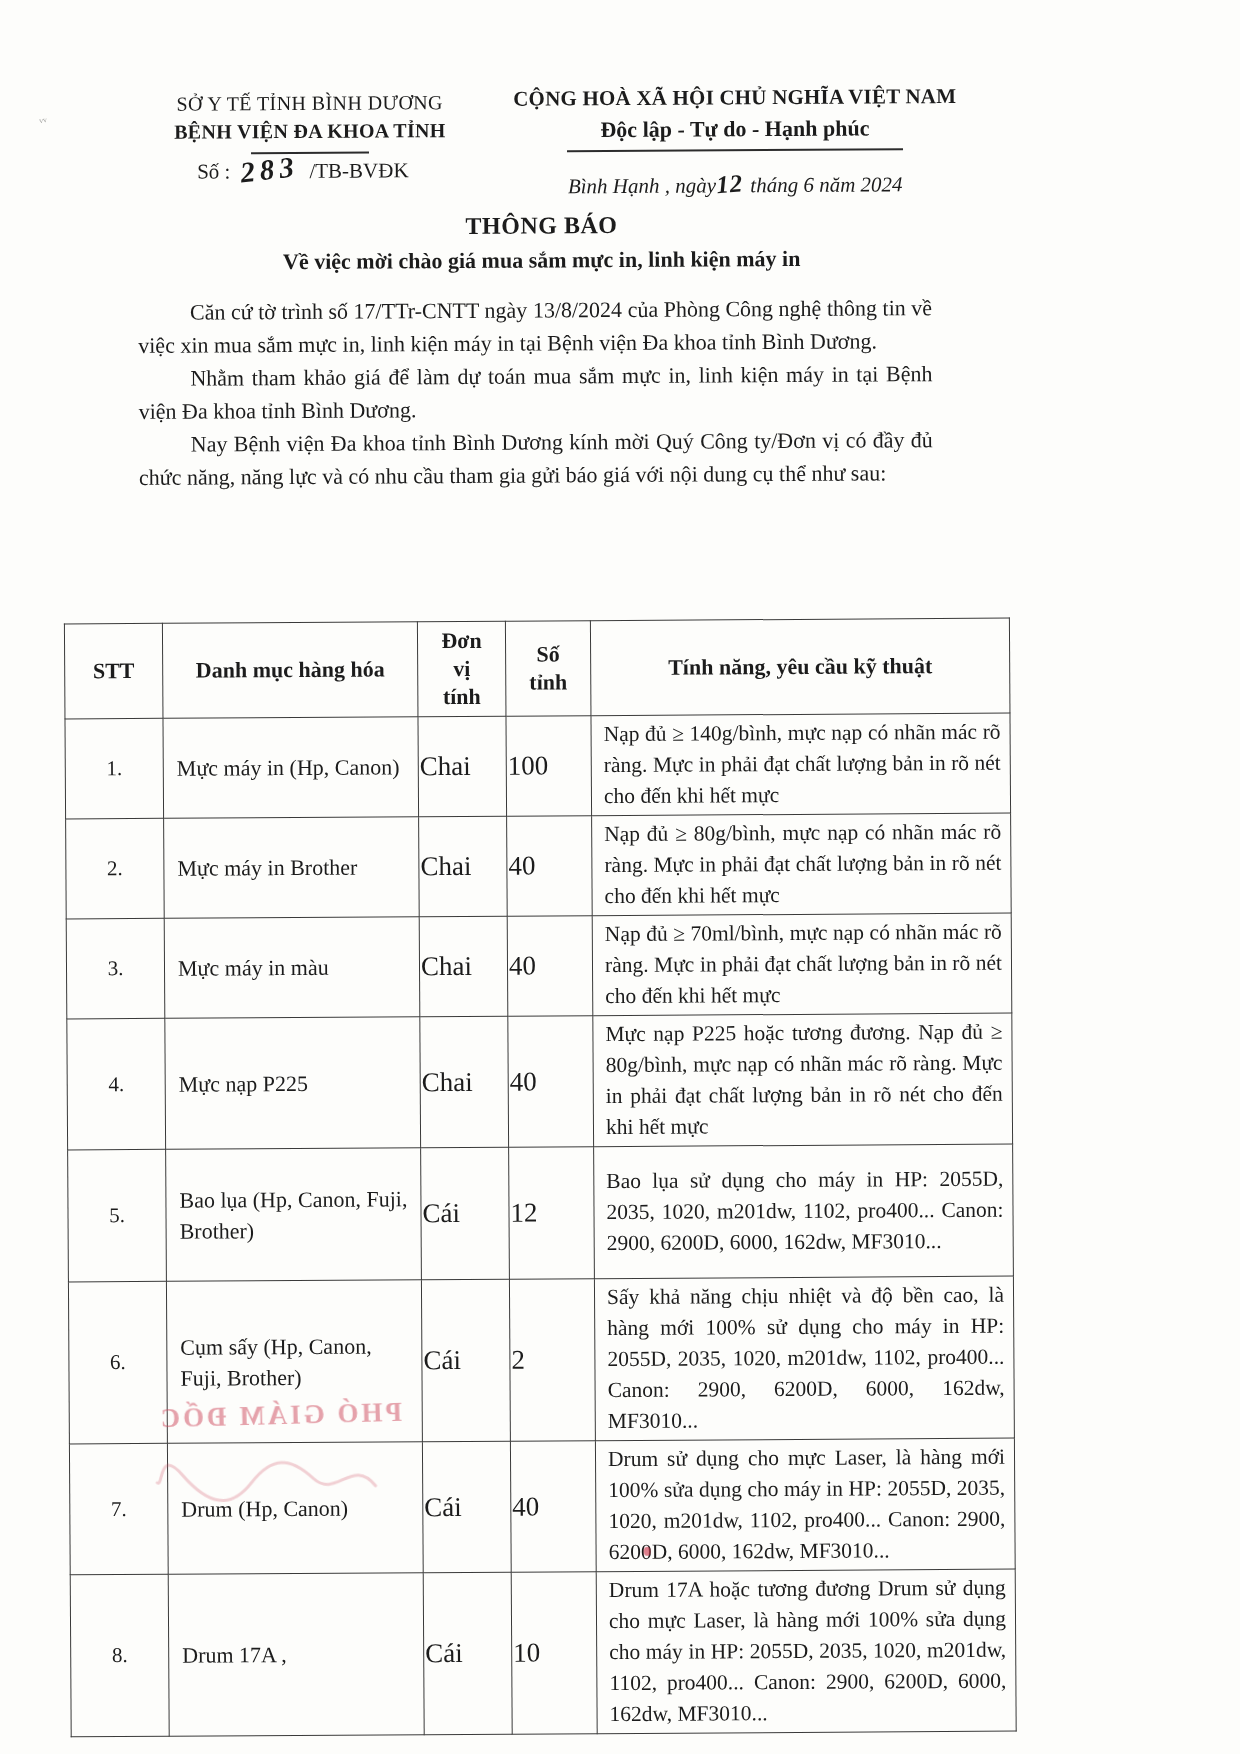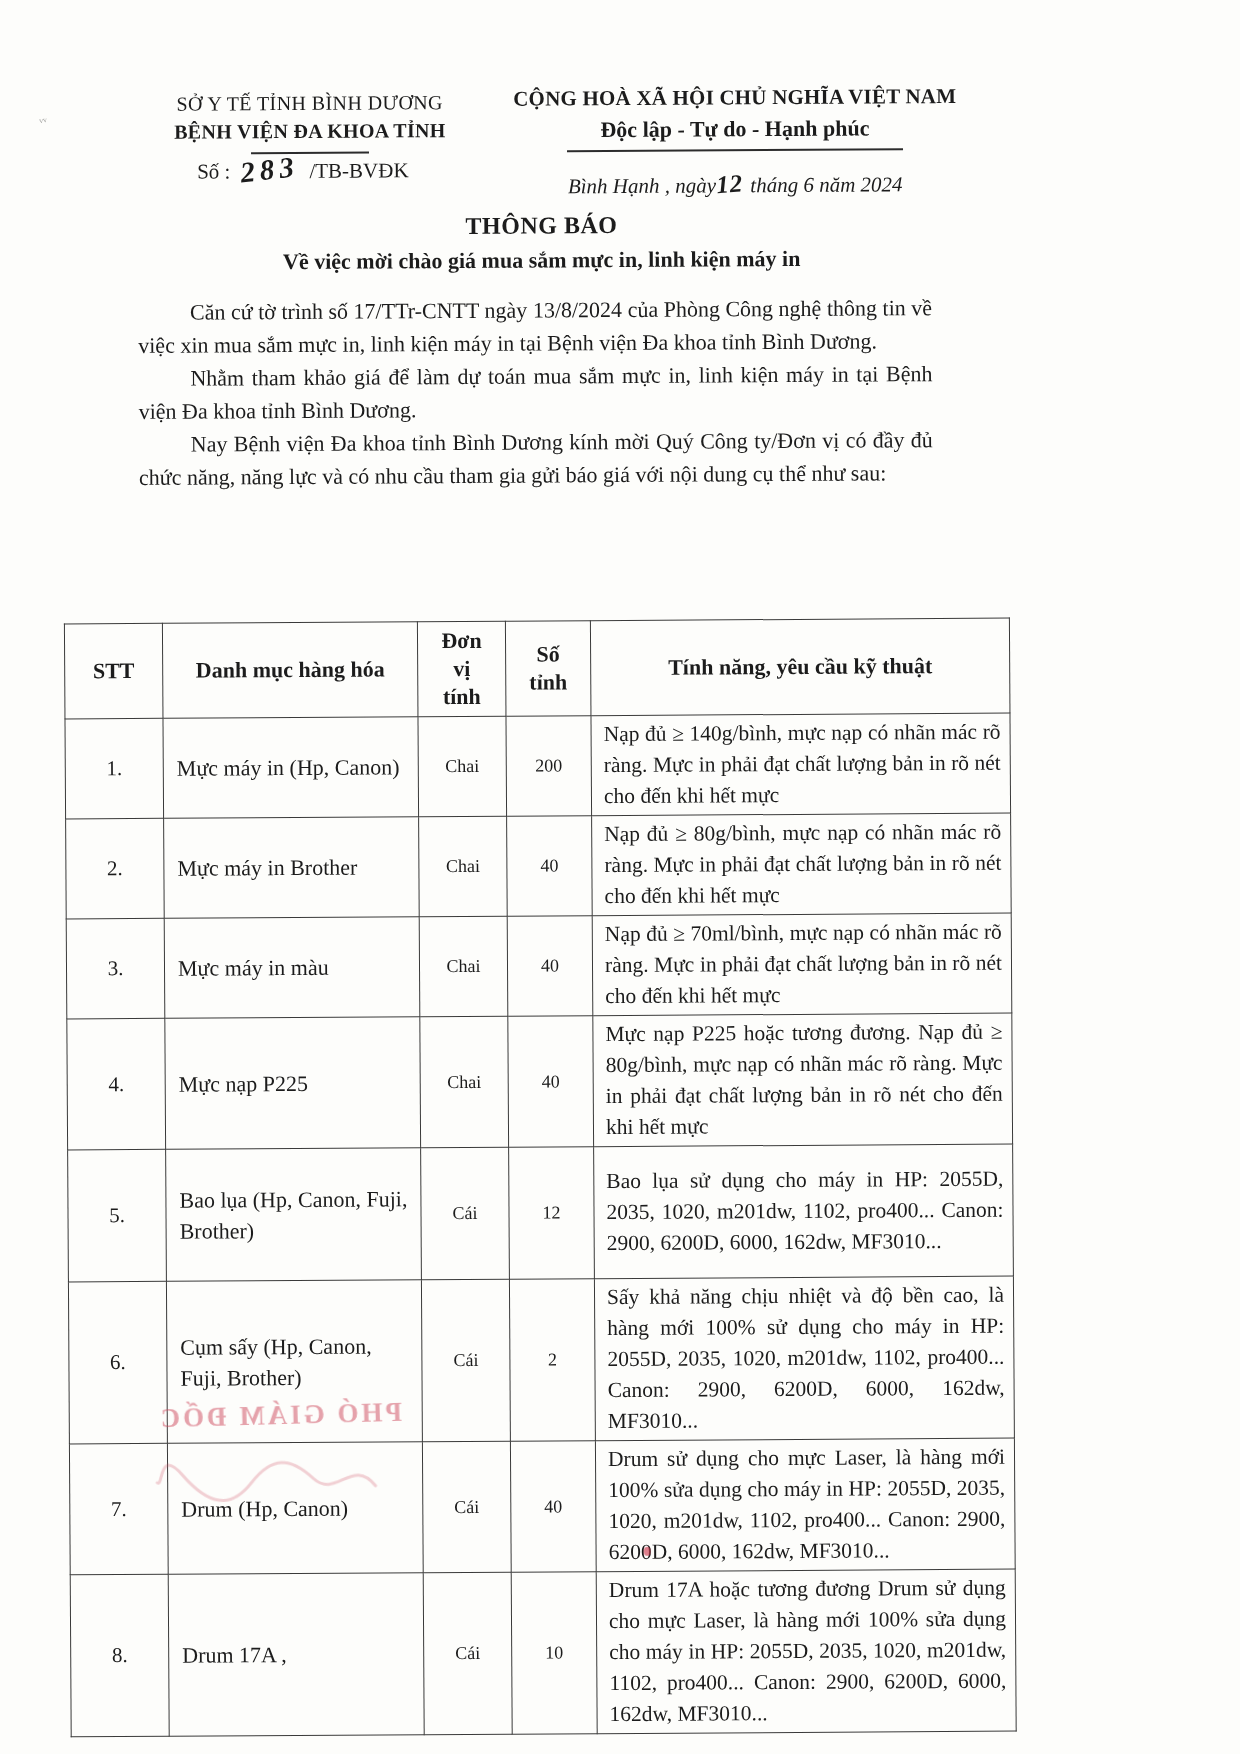--- a/index.html
+++ b/index.html
@@ -48,21 +48,21 @@
   
   .items{position:absolute;left:66px;top:620px;width:945px;border-collapse:collapse;table-layout:fixed;}
   .items col.c1{width:98px;}  .items col.c2{width:255px;}
   .items col.c3{width:88px;}  .items col.c4{width:85px;}
   .items col.c5{width:419px;}
   .items th,.items td{border:1.5px solid #3a3a3a;vertical-align:middle;}
   .items th{font-size:22px;font-weight:bold;text-align:center;line-height:28px;padding:4px 16px;}
   .items th.h-unit{padding:4px 18px;text-align:center;}
   .items td.stt{font-size:21px;text-align:center;}
   .items td.name{font-size:22px;text-align:left;padding:6px 10px 6px 13px;line-height:31px;}
-  .items td.unit,.items td.qty{font-size:18px;text-align:center;}
+  .items td.unit,.items td.qty{font-size:27px;text-align:left;}
   .items td.spec{font-size:21.5px;text-align:justify;padding:3px 9px 3px 12px;line-height:31px;vertical-align:middle;}
   .items tr:nth-child(1){height:95px;}
   .items tr:nth-child(2){height:83px;}
   .items tr:nth-child(3){height:87px;}
   .items tr:nth-child(4){height:86px;}
   .items tr:nth-child(5){height:132px;}
   .items tr:nth-child(6){height:92px;}
   .items tr:nth-child(7){height:126px;}
   .items tr:nth-child(8){height:122px;}
   .items tr:nth-child(9){height:125px;}
@@ -134,21 +134,21 @@
             <th class="h-unit">Đơn vị tính</th>
             <th class="h-qty">Số tỉnh</th>
             <th class="h-spec">Tính năng, yêu cầu kỹ thuật</th>
           </tr>
         </thead>
       <tbody id="tbody-rows">
           <tr>
             <td class="stt">1.</td>
             <td class="name">Mực máy in (Hp, Canon)</td>
             <td class="unit">Chai</td>
-            <td class="qty">200</td>
+            <td class="qty">100</td>
             <td class="spec">Nạp đủ ≥ 140g/bình, mực nạp có nhãn mác rõ ràng. Mực in phải đạt chất lượng bản in rõ nét cho đến khi hết mực</td>
           </tr>
           <tr>
             <td class="stt">2.</td>
             <td class="name">Mực máy in Brother</td>
             <td class="unit">Chai</td>
             <td class="qty">40</td>
             <td class="spec">Nạp đủ ≥ 80g/bình, mực nạp có nhãn mác rõ ràng. Mực in phải đạt chất lượng bản in rõ nét cho đến khi hết mực</td>
           </tr>
           <tr>

